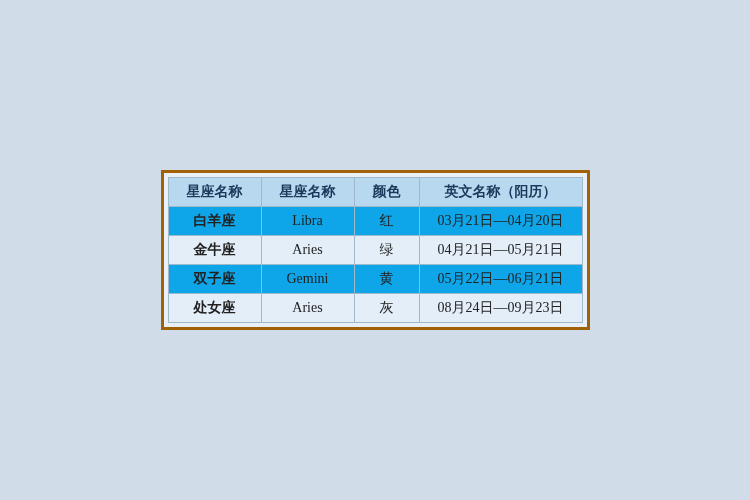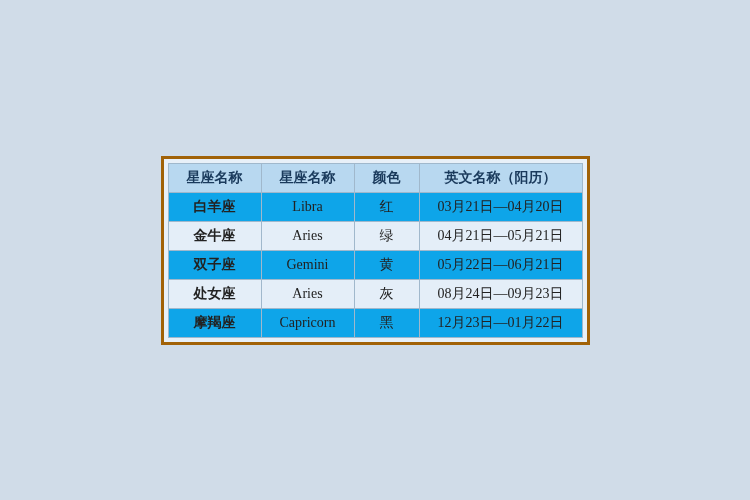--- a/index.html
+++ b/index.html
@@ -76,21 +76,15 @@
           <td>Gemini</td>
           <td>黄</td>
           <td>05月22日—06月21日</td>
         </tr>
         <tr>
           <td>处女座</td>
           <td>Aries</td>
           <td>灰</td>
           <td>08月24日—09月23日</td>
         </tr>
-        <tr>
-          <td>摩羯座</td>
-          <td>Capricorn</td>
-          <td>黑</td>
-          <td>12月23日—01月22日</td>
-        </tr>
       </tbody>
   </table>
 </div>
 
 </body></html>

